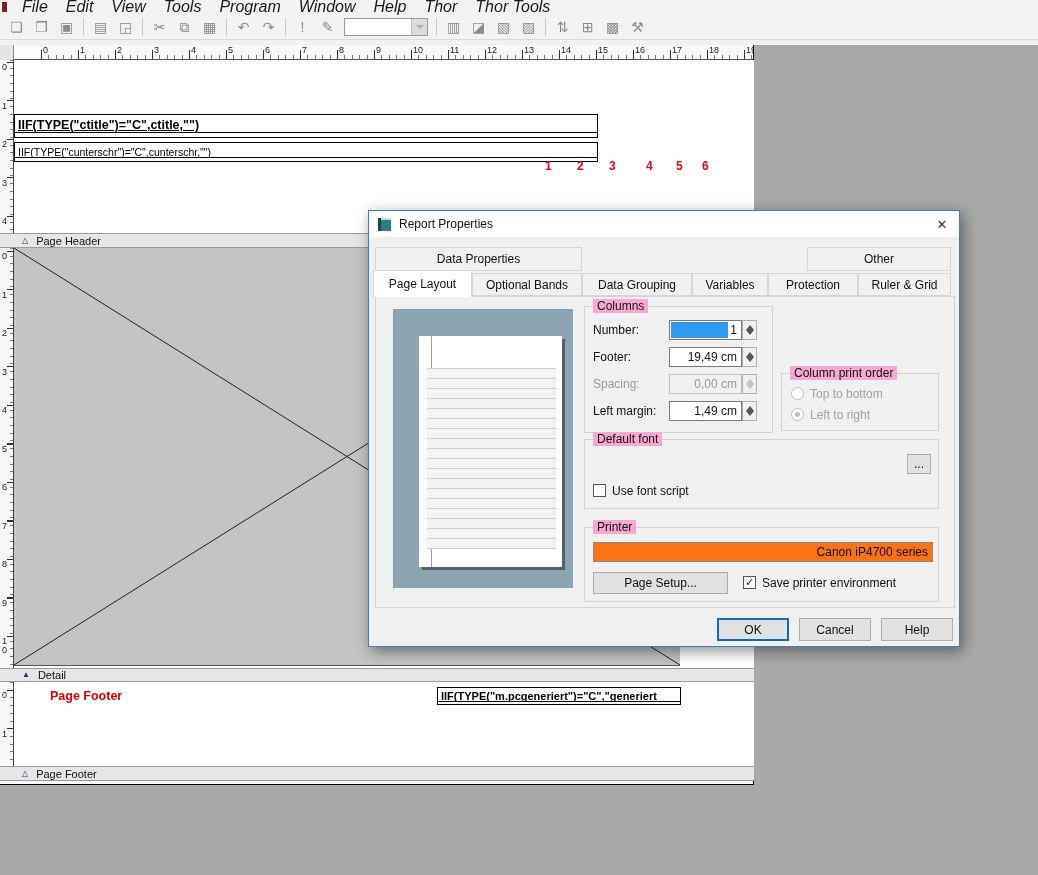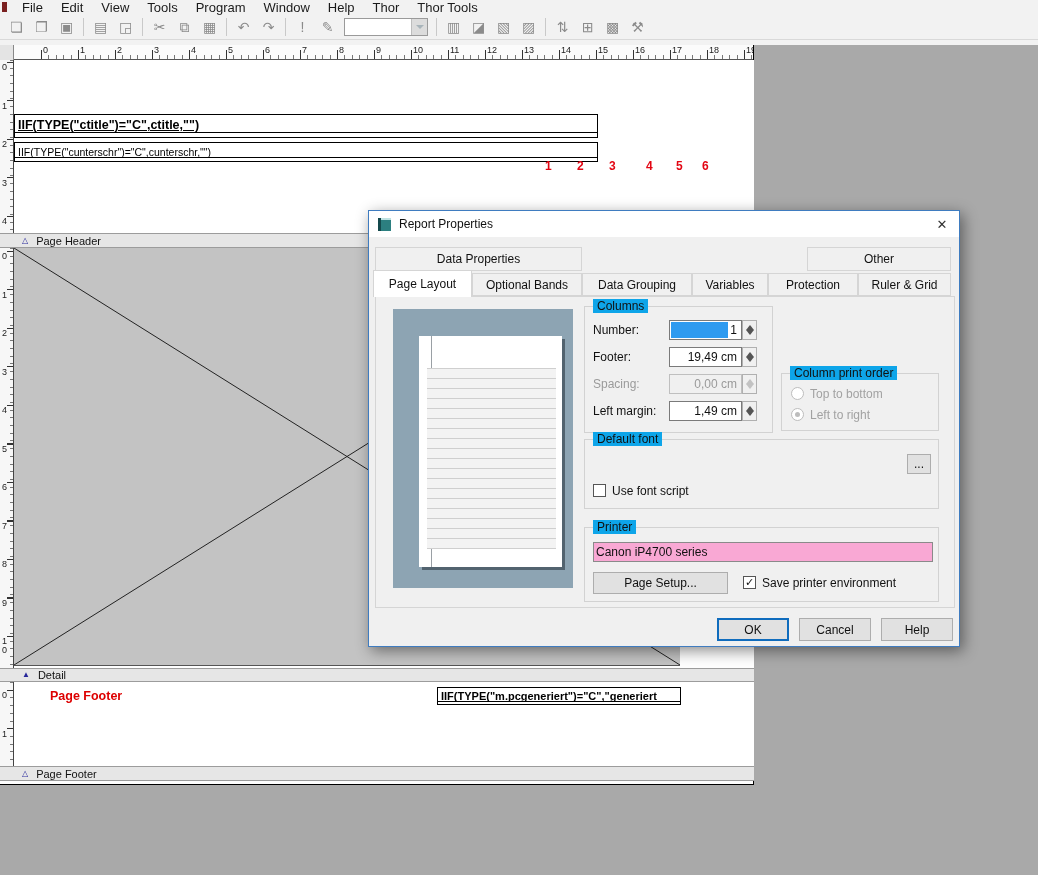--- a/index.html
+++ b/index.html
@@ -2,21 +2,21 @@
 <html><head>
 <meta charset="utf-8">
 <style>
   * { margin:0; padding:0; box-sizing:border-box; }
   html,body { width:1038px; height:875px; }
   body { font-family:"Liberation Sans", sans-serif; background:#a9a9a9; position:relative; overflow:hidden; }
   .abs { position:absolute; }
 
   
   #chrome { left:0; top:0; width:1038px; height:45px; background:#f2f2f2; }
-  #menubar { left:0; top:0; width:1038px; height:14px; display:flex; align-items:center; font-size:13px; color:#1a1a1a; }
+  #menubar { left:0; top:0; width:1038px; height:14px; display:flex; align-items:center; font-size:16px; color:#1a1a1a;font-style:italic; }
   #menubar .app-ico { width:5px; height:10px; background:#7a2020; margin:0 6px 0 2px; }
   #menubar .mi { padding:0 9px; height:14px; line-height:14px; cursor:default; }
   #toolbar { left:0; top:15px; width:1038px; height:25px; display:flex; align-items:center; border-bottom:1px solid #d9d9d9; padding-left:4px; }
   .tbtn { width:25px; height:21px; display:flex; align-items:center; justify-content:center; color:#8b8b8b; font-size:14px; }
   .tsep { width:1px; height:18px; background:#c9c9c9; margin:0 4px; }
   #combo { width:84px; height:18px; background:#fff; border:1px solid #9a9a9a; margin:0 4px; position:relative; }
   #combo .chv { position:absolute; right:0; top:0; width:16px; height:16px; background:#dcdcdc; border-left:1px solid #bdbdbd; }
   #combo .chv::after { content:""; position:absolute; left:4px; top:6px; border-left:4px solid transparent; border-right:4px solid transparent; border-top:4px solid #a8b4ba; }
 
   
@@ -62,21 +62,21 @@
   
   #dialog { left:368px; top:210px; width:592px; height:437px; background:#f0f0f0; border:1px solid #3f7cc0; box-shadow:3px 4px 14px rgba(0,0,0,.45); font-size:12px; color:#111; }
   #dlg-title { left:0; top:0; width:100%; height:26px; background:#fff; display:flex; align-items:center; }
   #dlg-ico { width:13px; height:13px; margin:0 8px 0 9px; background:#2c7f80; border-left:3px solid #14494c; box-shadow:inset 0 2px 0 #bfe2e2; }
   #dlg-close { position:absolute; right:0; top:0; width:34px; height:26px; display:flex; align-items:center; justify-content:center; font-size:13px; color:#333; }
   .tab { position:absolute; height:24px; background:#f0f0f0; border:1px solid #d5d5d5; display:flex; align-items:center; justify-content:center; }
   .tab.active { background:#fff; border-bottom:none; z-index:3; }
   #dlg-panel { left:6px; top:85px; width:580px; height:312px; border:1px solid #d5d5d5; background:#f0f0f0; }
 
   .grp { position:absolute; border:1px solid #d2d2d2; }
-  .grp > .glabel { position:absolute; top:-8px; left:8px; background:#0ea5e9; padding:0 4px; }
+  .grp > .glabel { position:absolute; top:-8px; left:8px; background:#f9a8d4; padding:0 4px; }
 
   #preview { left:24px; top:98px; width:180px; height:279px; background:#8da4b3; z-index:2; }
   #pv-page { position:absolute; left:26px; top:27px; width:143px; height:231px; background:#fff; box-shadow:3px 3px 0 rgba(35,45,55,.55); }
   #pv-lines { position:absolute; left:8px; top:32px; right:6px; bottom:18px; background:repeating-linear-gradient(#cfcfcf 0 1px,#f3f3f3 1px 10px); }
   #pv-margin { position:absolute; left:12px; top:0; bottom:0; width:1px; background:#9aa0a5; }
   .flabel { position:absolute; left:8px; font-size:12px; }
   .finput { position:absolute; height:20px; border:1px solid #7a7a7a; background:#fff; font-size:12px; text-align:right; padding:2px 4px 0 2px; }
   .finput.dis { border-color:#bfbfbf; background:#f0f0f0; color:#9a9a9a; }
   .spin { position:absolute; width:15px; height:20px; border:1px solid #b0b0b0; background:#f0f0f0; }
   .spin i { position:absolute; left:3px; width:0; height:0; border-left:4px solid transparent; border-right:4px solid transparent; }
@@ -343,21 +343,21 @@
 
   <div class="grp" style="left:215px;top:228px;width:355px;height:70px">
     <span class="glabel">Default font</span>
     <span class="btn" style="left:322px;top:14px;width:24px;height:20px">...</span>
     <span class="chk" style="left:8px;top:44px"></span>
     <span class="rlabel" style="left:27px;top:44px">Use font script</span>
   </div>
 
   <div class="grp" style="left:215px;top:316px;width:355px;height:75px">
     <span class="glabel">Printer</span>
-    <span class="finput" style="left:8px;top:14px;width:340px;text-align:left;background:#f9a8d4;border-color:#8a8a8a">Canon iP4700 series</span>
+    <span class="finput" style="left:8px;top:14px;width:340px;text-align:right;background:#f97316;border-color:#8a8a8a">Canon iP4700 series</span>
     <span class="btn" style="left:8px;top:44px;width:135px;height:22px">Page Setup...</span>
     <span class="chk" style="left:158px;top:48px">✓</span>
     <span class="rlabel" style="left:177px;top:48px">Save printer environment</span>
   </div>
 
   <span class="btn default" style="left:348px;top:407px;width:72px;height:23px">OK</span>
   <span class="btn" style="left:430px;top:407px;width:72px;height:23px">Cancel</span>
   <span class="btn" style="left:512px;top:407px;width:72px;height:23px">Help</span>
 </div>
 

